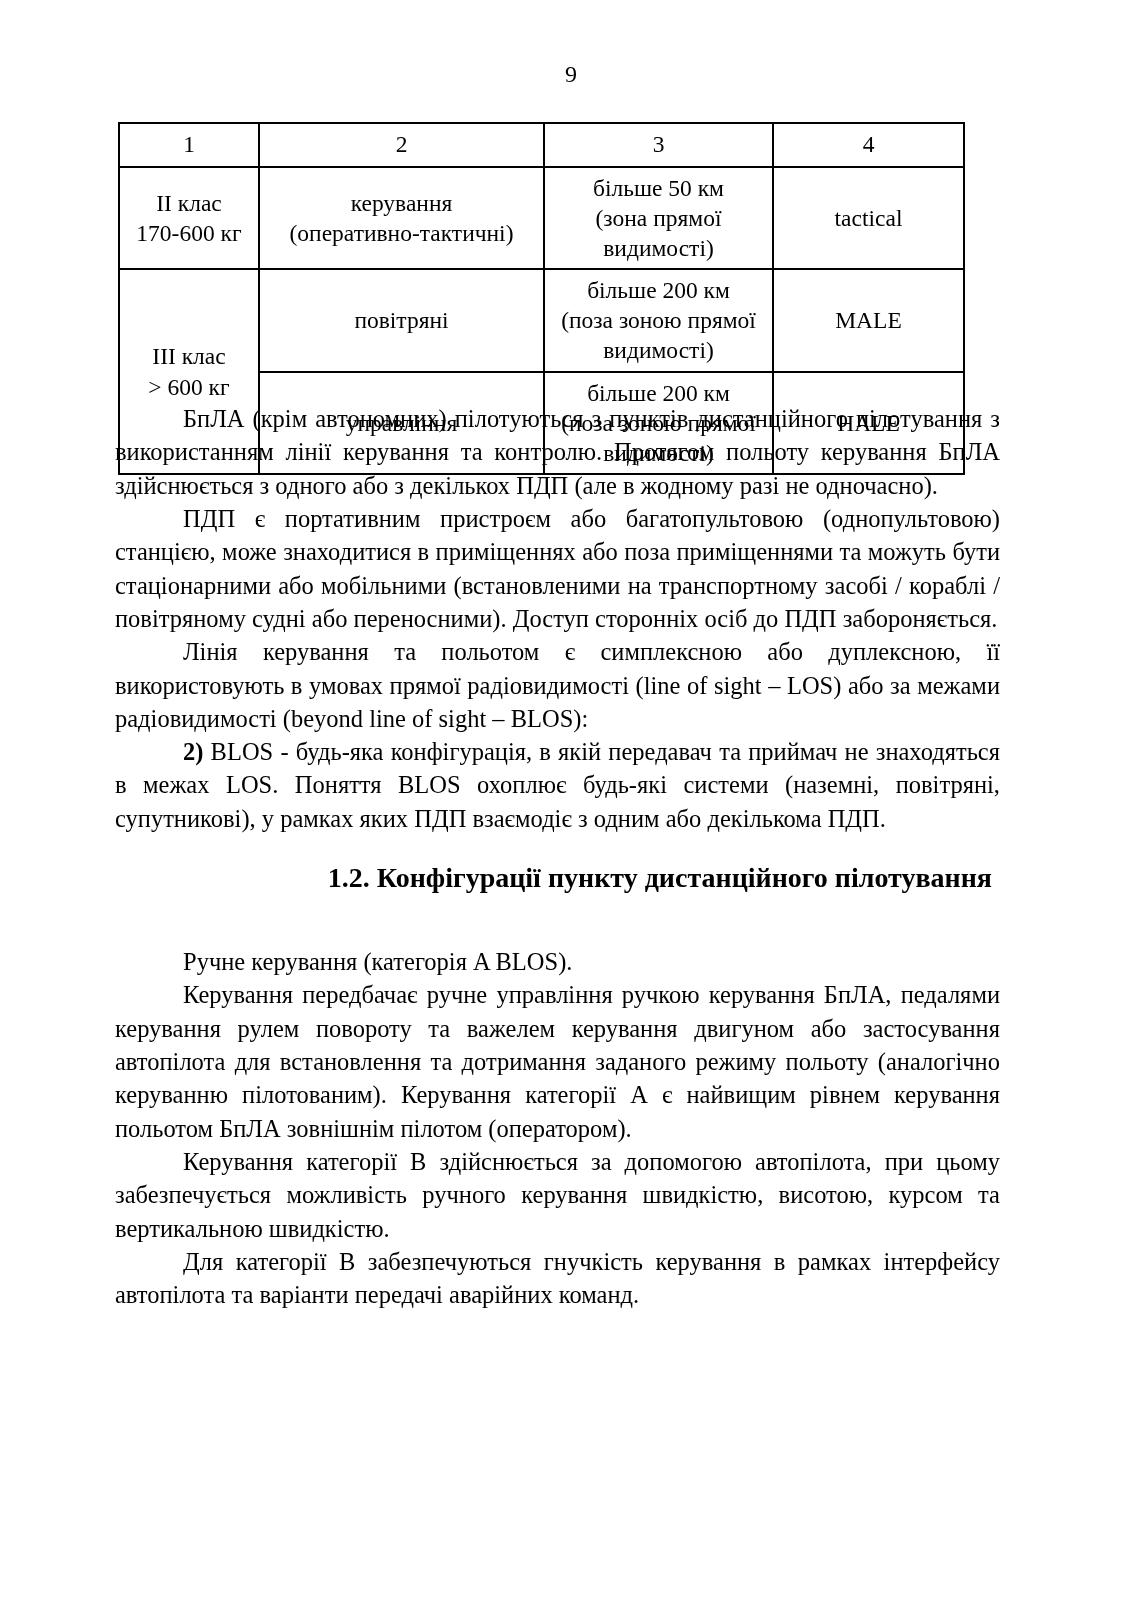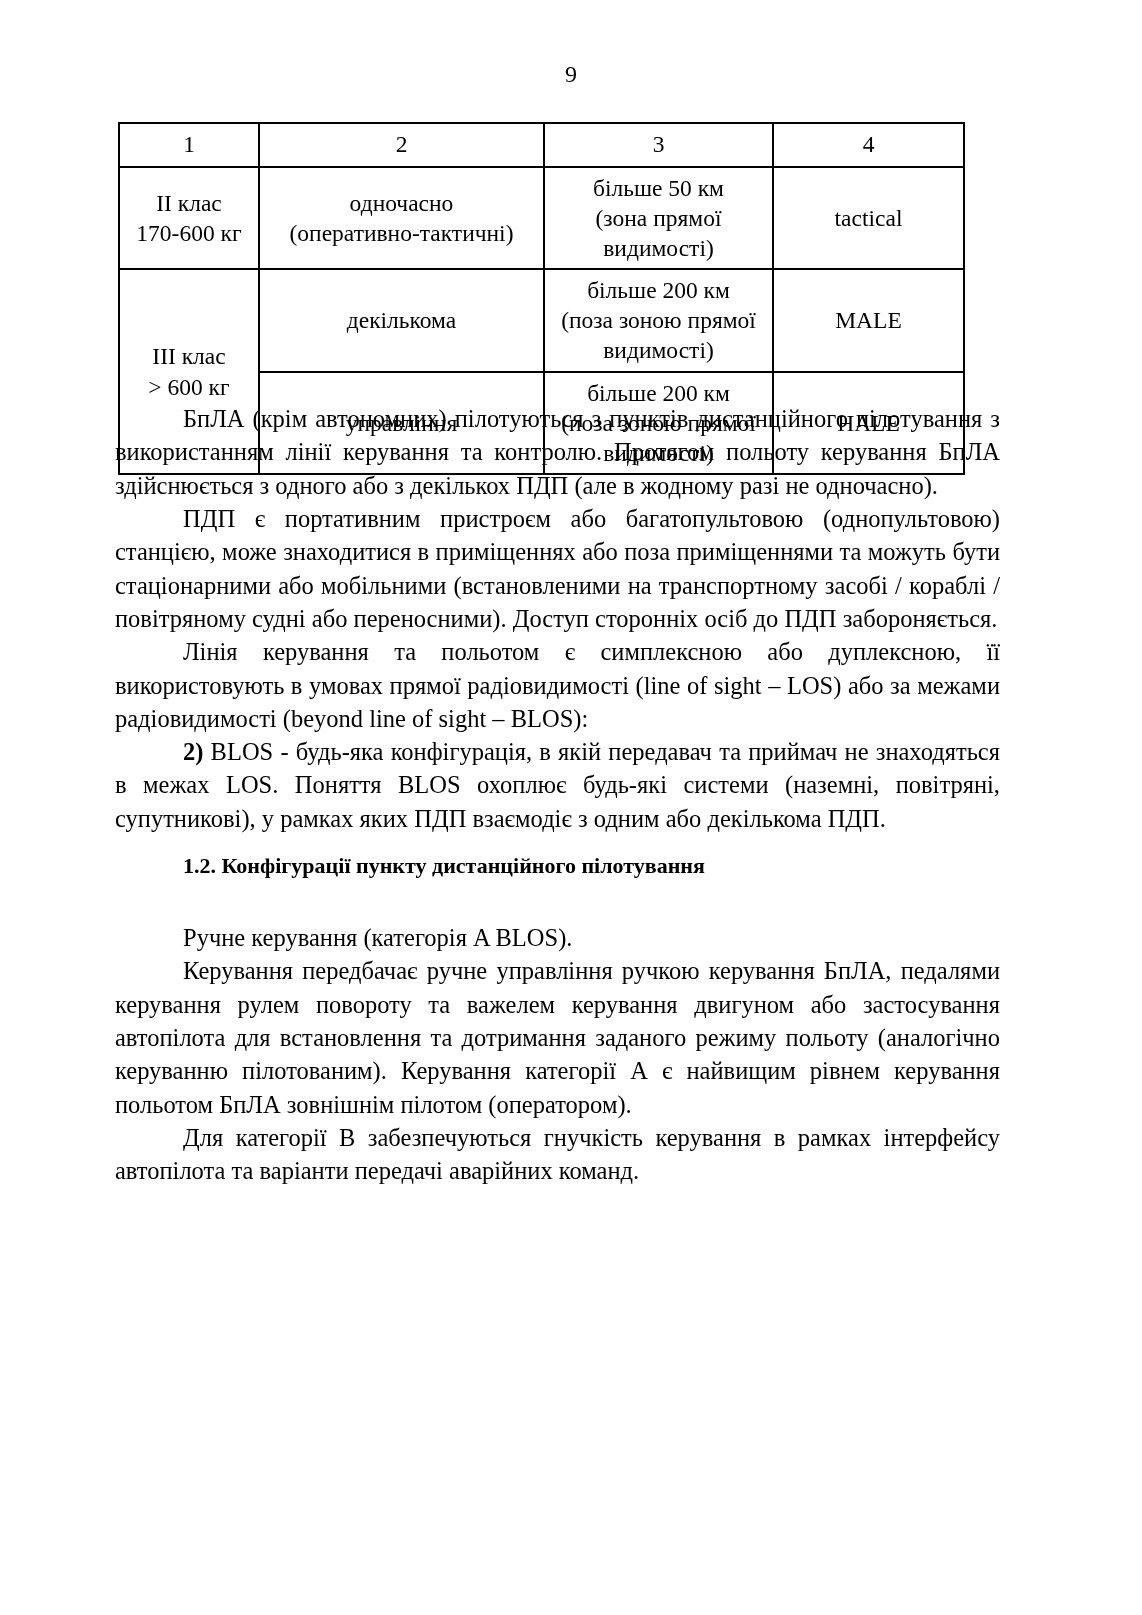--- a/index.html
+++ b/index.html
@@ -67,26 +67,26 @@
   p.para {
     margin: 0;
     font-size: 24.5px;
     line-height: 1.36;
     text-align: justify;
     text-indent: 68px;
     
   }
 
   h2.section-heading {
-    margin: 0;
-    font-size: 22px;
+    margin: 8px;
+    font-size: 28px;
     font-weight: bold;
     text-indent: 68px;
     line-height: 1.36;
-    text-align: left;
+    text-align: right;
   }
   .spacer-before-heading { height: 16px; }
   .spacer-after-heading { height: 40px; }
 
   .numlead { font-weight: bold; }
 
   
 </style>
 </head>
 <body>
@@ -109,40 +109,40 @@
         <td>3</td>
         <td>4</td>
       </tr>
 
       <tr>
         <td class="cell-lines">
             <span>II клас</span>
             <span>170-600 кг</span>
           </td>
         <td class="cell-lines">
-            <span>одночасно</span>
+            <span>керування</span>
             <span>(оперативно-тактичні)</span>
           </td>
         <td class="cell-lines">
             <span>більше 50 км</span>
             <span>(зона прямої</span>
             <span>видимості)</span>
           </td>
         <td class="cell-lines">
             <span>tactical</span>
           </td>
       </tr>
 
       <tr>
         <td class="cell-lines" rowspan="2">
             <span>III клас</span>
             <span>&gt; 600 кг</span>
           </td>
         <td class="cell-lines">
-            <span>декількома</span>
+            <span>повітряні</span>
           </td>
         <td class="cell-lines">
             <span>більше 200 км</span>
             <span>(поза зоною прямої</span>
             <span>видимості)</span>
           </td>
         <td class="cell-lines">
             <span>MALE</span>
           </td>
       </tr>
@@ -176,17 +176,18 @@
 
     <div class="spacer-before-heading"></div>
     <h2 class="section-heading">1.2. Конфігурації пункту дистанційного пілотування</h2>
     <div class="spacer-after-heading"></div>
 
     <p class="para">Ручне керування (категорія A BLOS).</p>
 
     <p class="para">Керування передбачає ручне управління ручкою керування БпЛА, педалями керування рулем повороту та важелем керування двигуном або застосування автопілота для встановлення та дотримання заданого режиму польоту (аналогічно керуванню пілотованим). Керування категорії А є найвищим рівнем керування польотом БпЛА зовнішнім пілотом (оператором).</p>
 
 
+    <p class="para">Керування категорії B здійснюється за допомогою автопілота, при цьому забезпечується можливість ручного керування швидкістю, висотою, курсом та вертикальною швидкістю.</p>
 
     <p class="para">Для категорії B забезпечуються гнучкість керування в рамках інтерфейсу автопілота та варіанти передачі аварійних команд.</p>
 
   </div>
 </div>
 
 </body></html>

